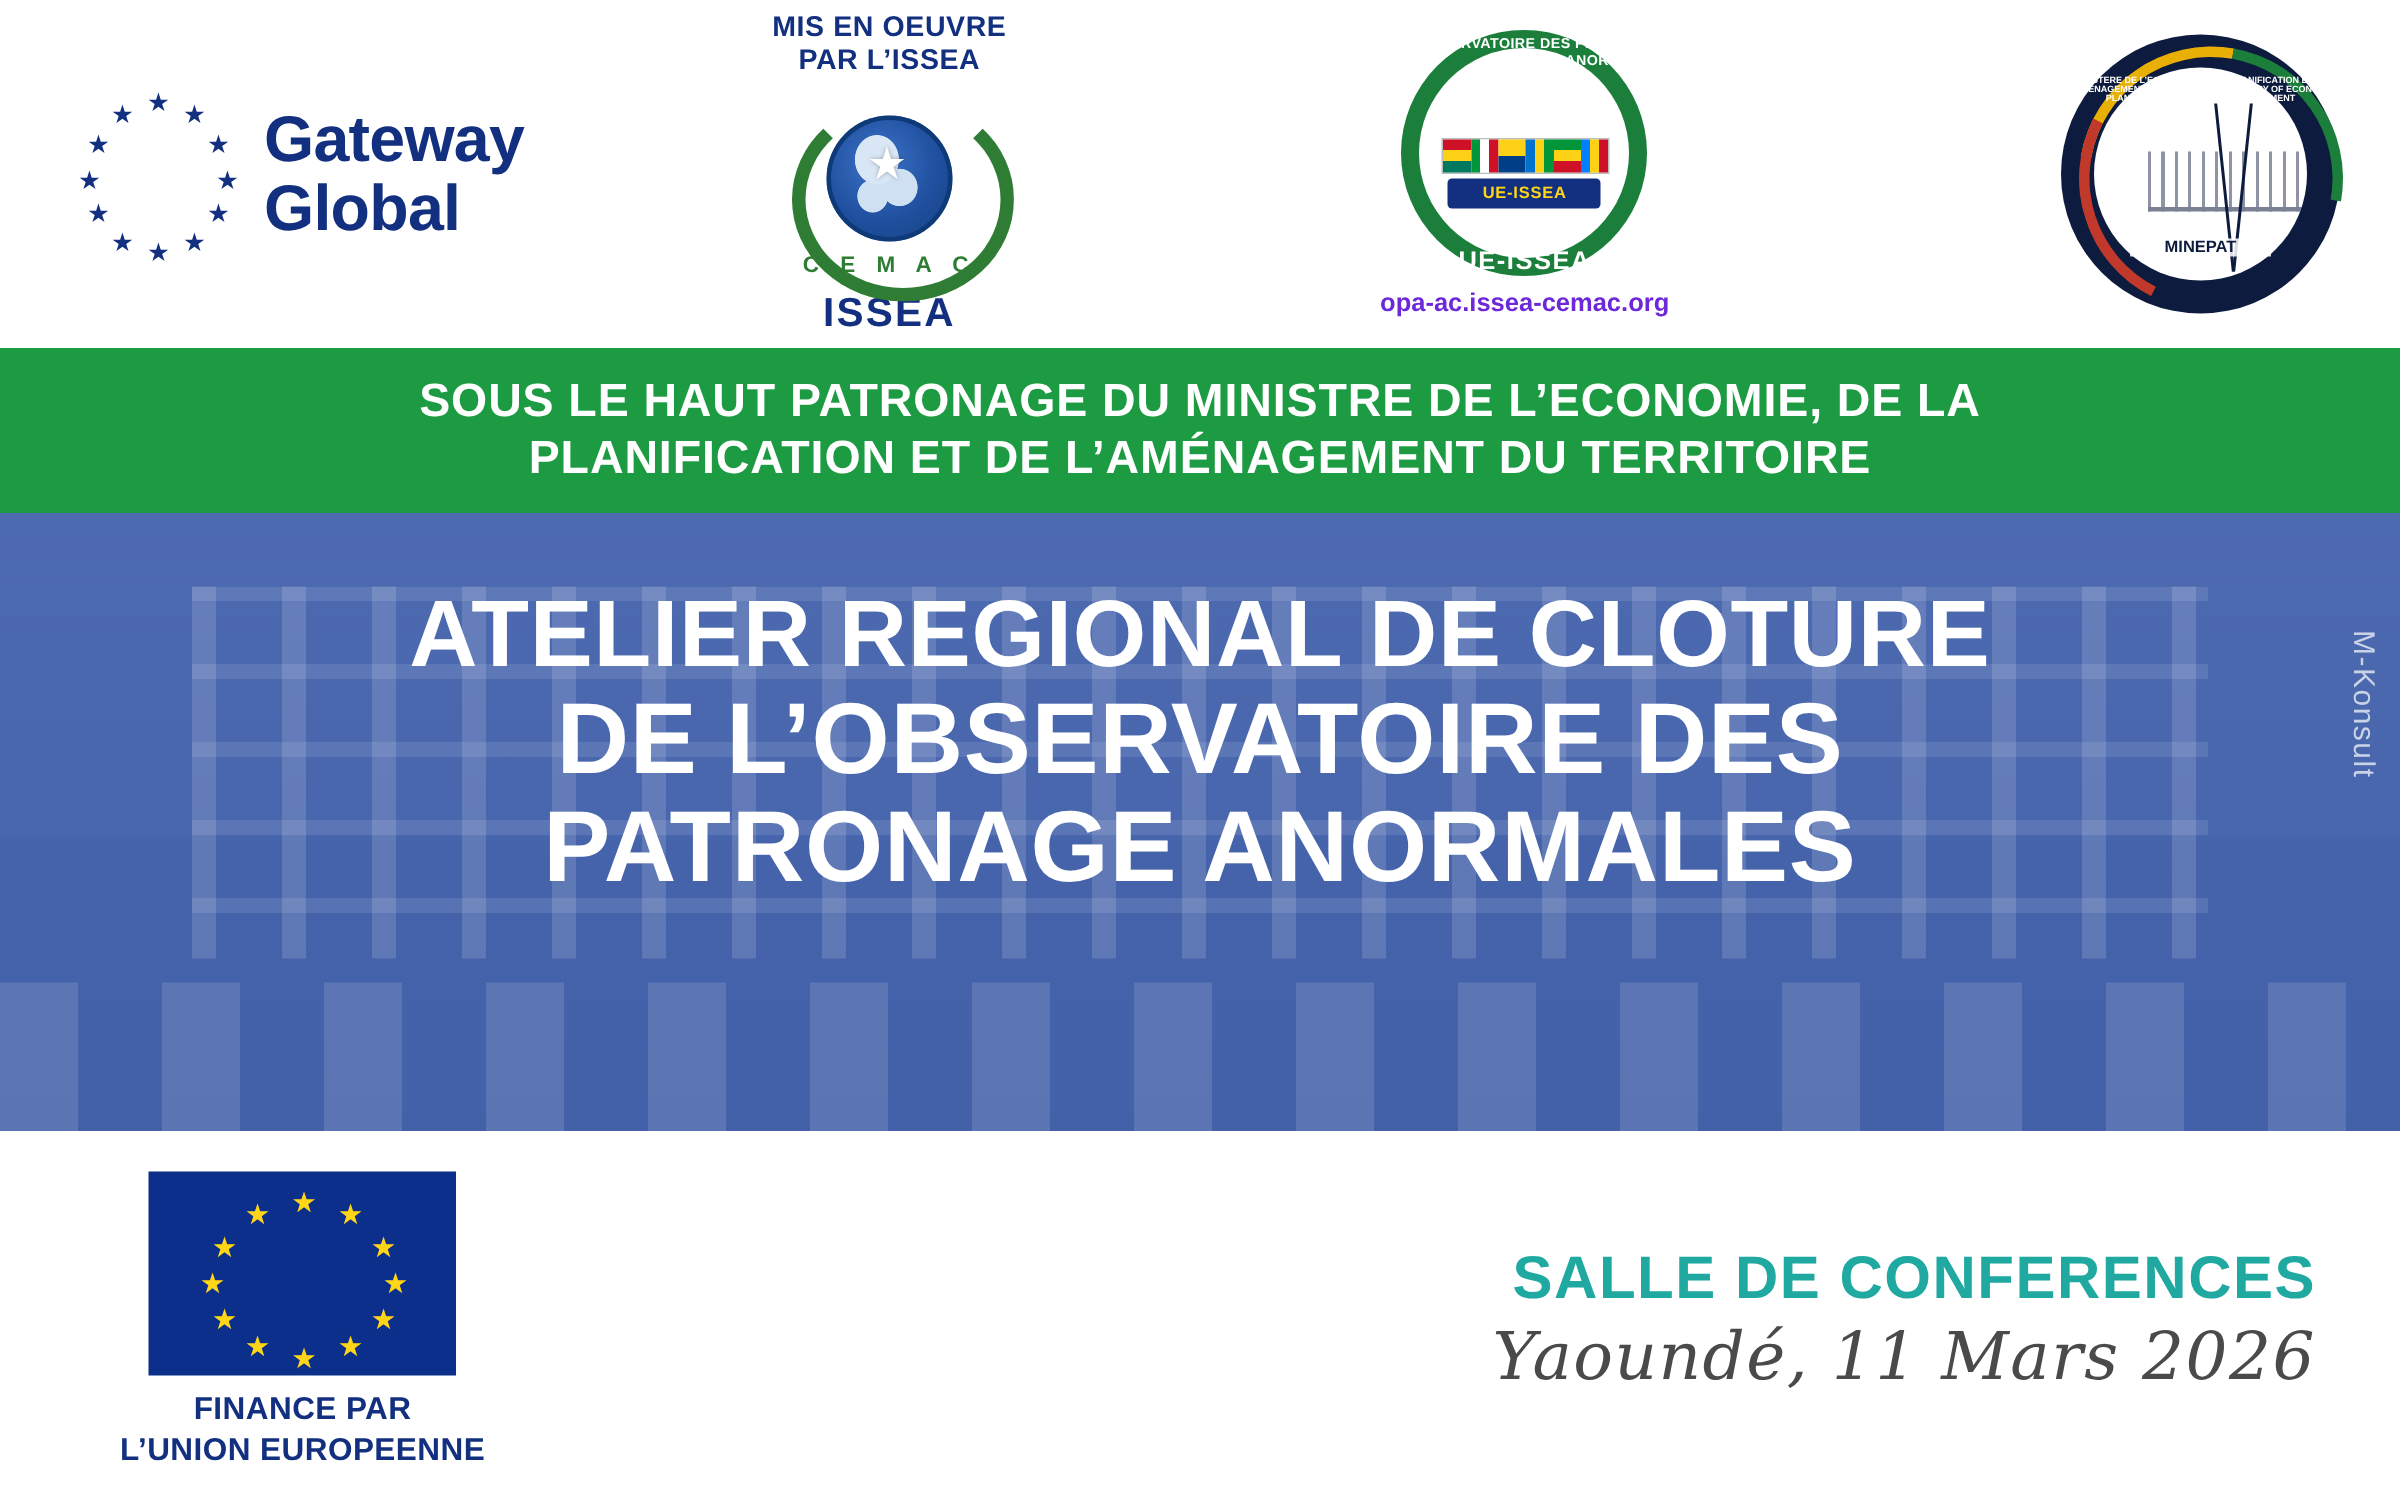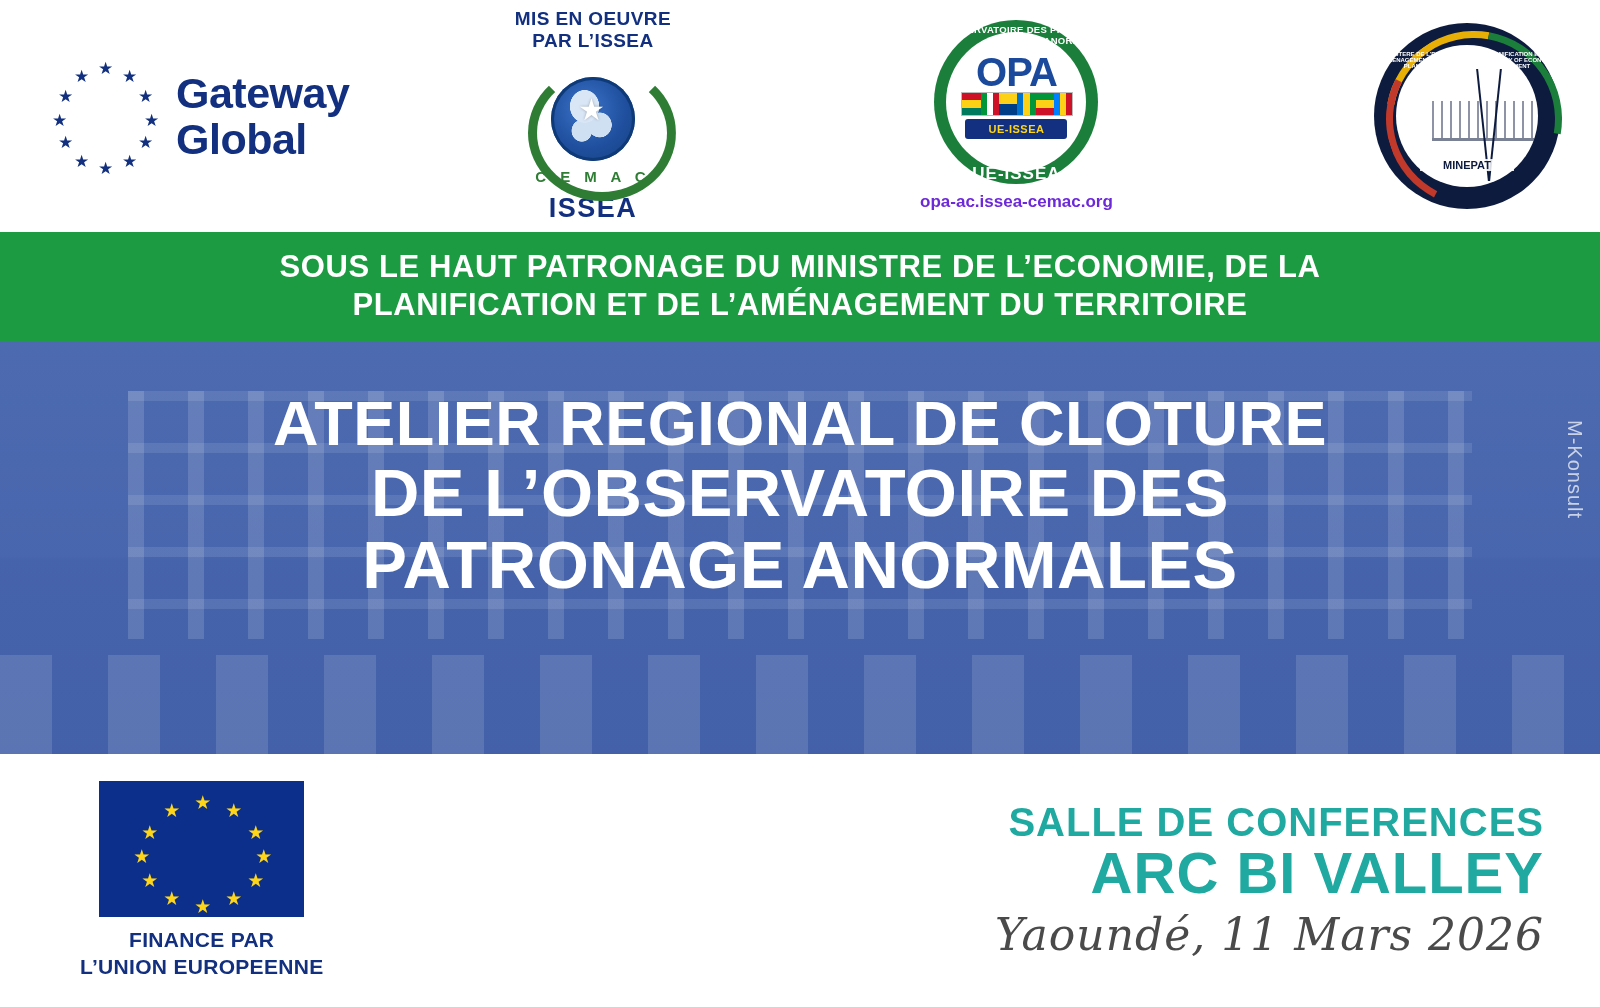--- a/index.html
+++ b/index.html
@@ -463,21 +463,20 @@
       <div class="issea-cemac">C E M A C</div>
     </div>
     <div class="issea-name">ISSEA</div>
   </div>
 
   <div class="opa-wrap">
     <div class="opa-emblem">
       <div class="opa-ring"></div>
       <div class="opa-inner"></div>
       <div class="opa-title-arc">OBSERVATOIRE DES PRATIQUES ANORMALES</div>
-      <div class="opa-letters">OPA</div>
       <div class="opa-flags">
         <i style="background:linear-gradient(to bottom,#ce1126 0 33%,#fcd116 33% 66%,#007a5e 66%);"></i>
         <i style="background:linear-gradient(to right,#009639 0 33%,#ffffff 33% 66%,#ce1126 66%);"></i>
         <i style="background:linear-gradient(to bottom,#fcd116 0 50%,#003f87 50%);"></i>
         <i style="background:linear-gradient(to right,#0073ce 0 33%,#fcd116 33% 66%,#009639 66%);"></i>
         <i style="background:linear-gradient(to bottom,#009639 0 33%,#fcd116 33% 66%,#ce1126 66%);"></i>
         <i style="background:linear-gradient(to right,#007fff 0 33%,#fcd116 33% 66%,#ce1126 66%);"></i>
       </div>
       <div class="opa-ue">UE-ISSEA</div>
       <div class="opa-bottom">UE-ISSEA</div>
@@ -534,17 +533,16 @@
       <span style="left:95px; top:116px;">★</span>
     </div>
     <div class="eu-caption">
       <div>FINANCE PAR</div>
       <div>L’UNION EUROPEENNE</div>
     </div>
   </div>
 
   <div class="venue">
     <div class="v1">SALLE DE CONFERENCES</div>
-    <div class="v2">ARC BI VALLEY</div>
     <div class="v3">Yaoundé, 11 Mars 2026</div>
   </div>
 
 </div>
 
 </body></html>

